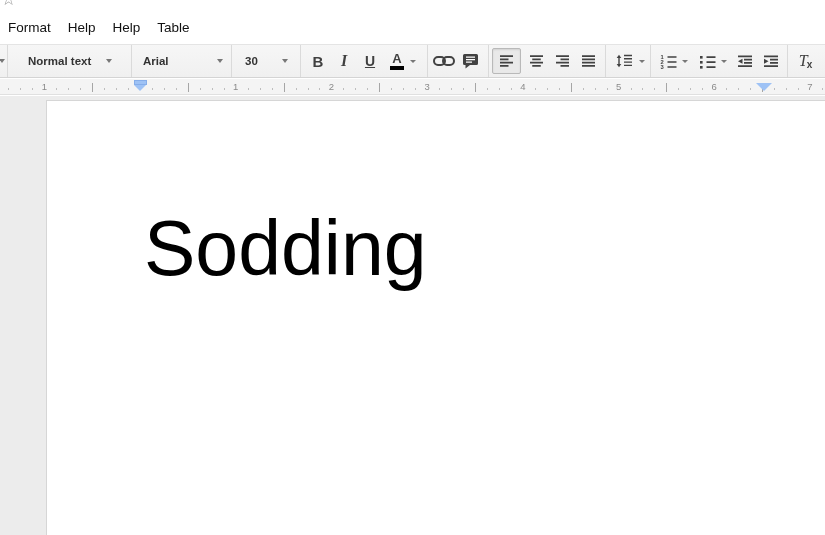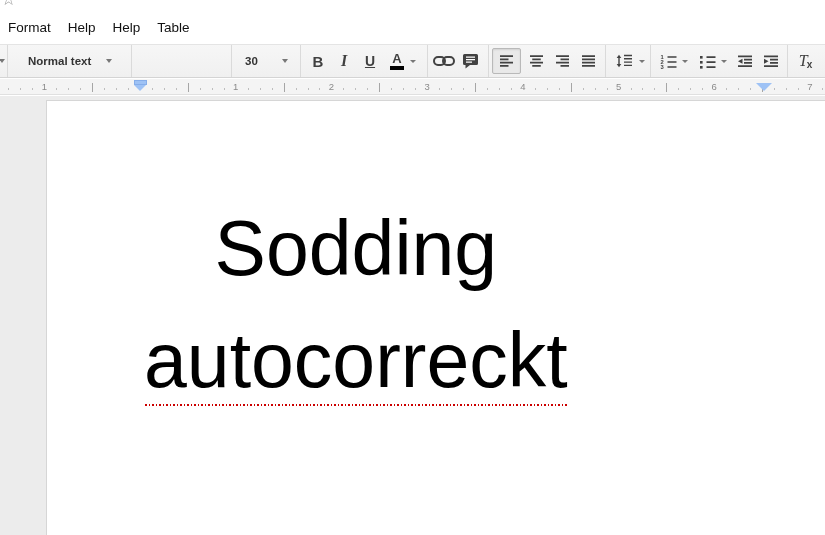--- a/index.html
+++ b/index.html
@@ -90,20 +90,24 @@
 
   <div class="tb-item" style="left:-3px;width:9px">
     <span class="dd-arrow"></span>
   </div>
 
   <div class="tb-item dropdown" style="left:28px;width:84px">
     <span class="dd-label">Normal text</span>
     <span class="dd-arrow"></span>
   </div>
 
+  <div class="tb-item dropdown" style="left:143px;width:80px">
+    <span class="dd-label">Arial</span>
+    <span class="dd-arrow"></span>
+  </div>
 
   <div class="tb-item dropdown" style="left:245px;width:43px">
     <span class="dd-label">30</span>
     <span class="dd-arrow"></span>
   </div>
 
   <div class="tb-item bold-btn" style="left:307px;width:22px">B</div>
   <div class="tb-item italic-btn" style="left:333px;width:22px">I</div>
   <div class="tb-item underline-btn" style="left:359px;width:22px">U</div>
   <div class="tb-item color-btn" style="left:386px;width:22px">
@@ -301,21 +305,15 @@
     <div class="rect"></div>
     <div class="tri"></div>
   </div>
   <div class="marker-right"></div>
 </div>
 
 <div class="doc-area">
   <div class="page">
     <div class="editor-text">
       <div class="line">Sodding</div>
-      <div class="line">
-        <span class="misspelled">
-          <span>autocorreckt</span>
-          <span class="squiggle"></span>
-        </span>
-      </div>
     </div>
   </div>
 </div>
 
 </body></html>

